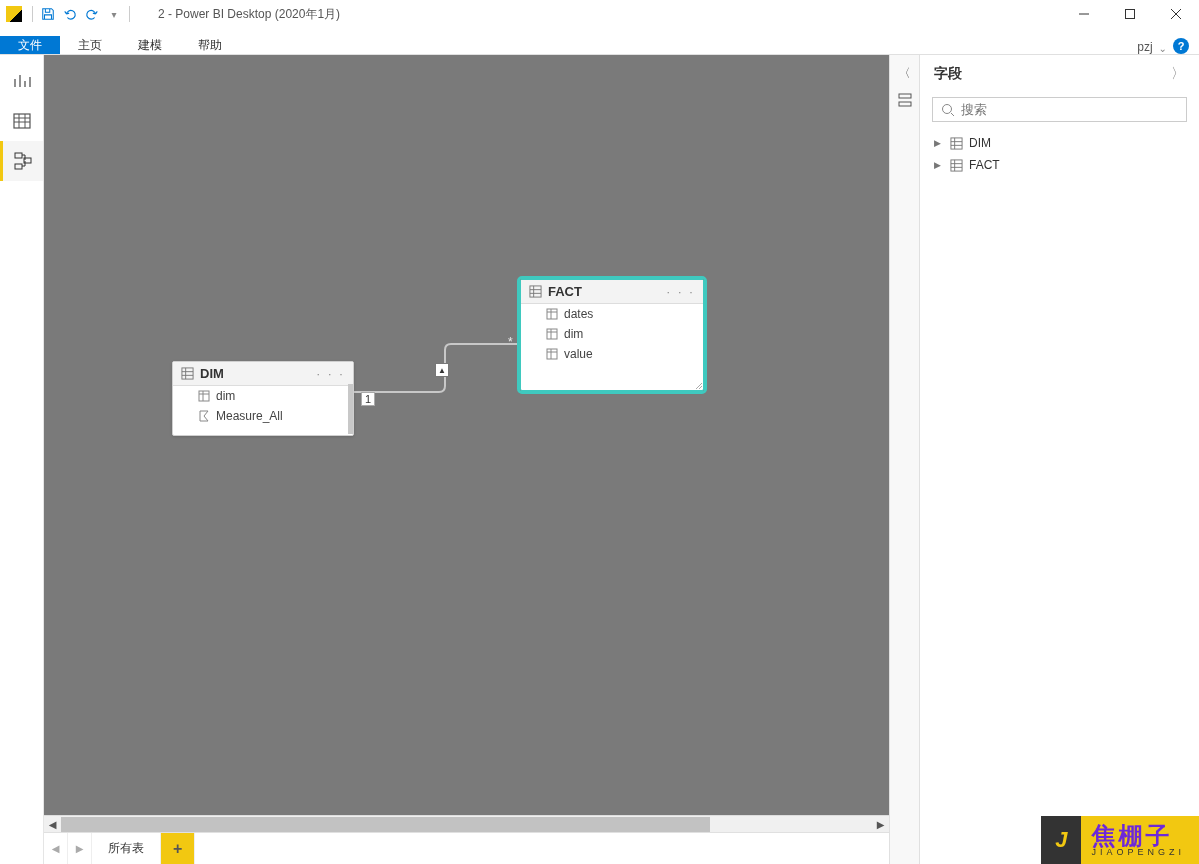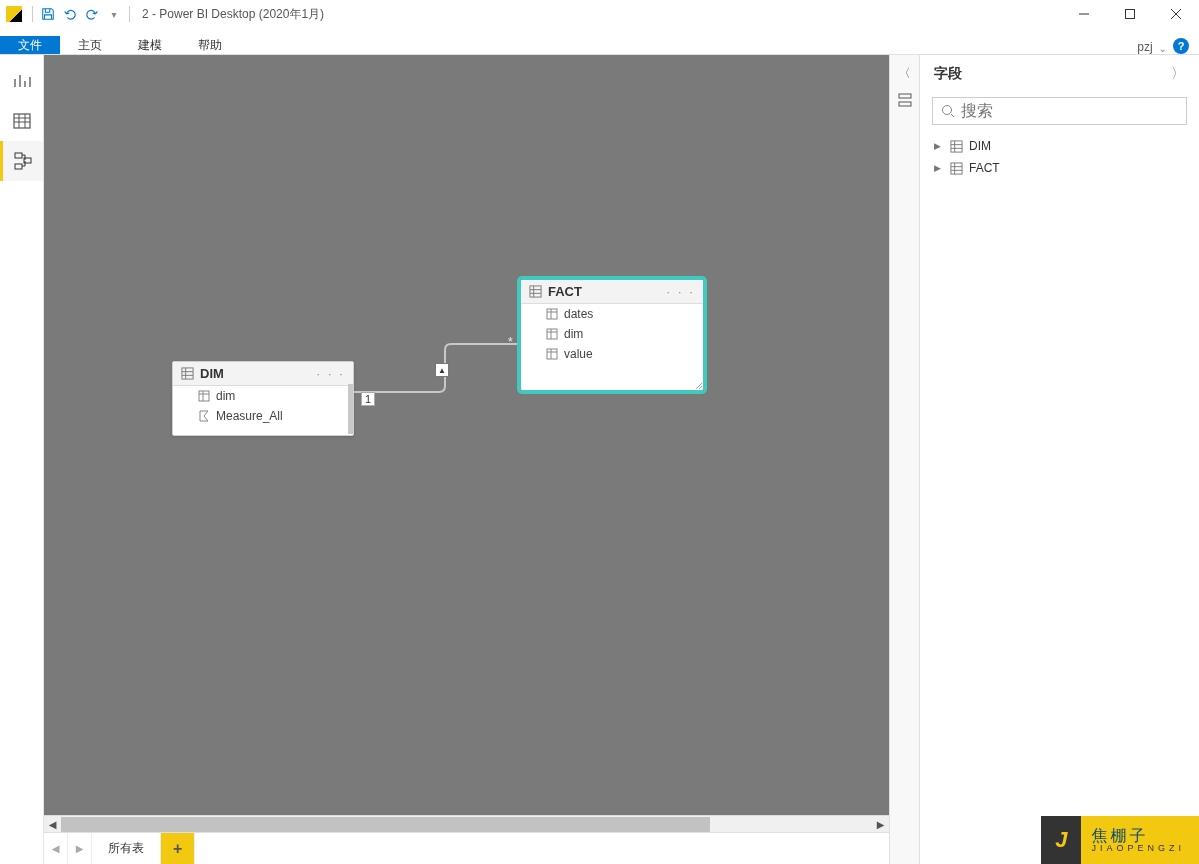--- a/index.html
+++ b/index.html
@@ -3,21 +3,21 @@
   <meta charset="utf-8">
   <style>
     * { box-sizing: border-box; margin: 0; padding: 0; }
     body { font-family: "Segoe UI", "Microsoft YaHei", sans-serif; font-size: 12px; color: #333; background: #fff; width: 1199px; height: 864px; overflow: hidden; }
     
     
     .titlebar { height: 28px; display: flex; align-items: center; background: #fff; }
     .app-icon { width: 16px; height: 16px; background: linear-gradient(135deg, #f2c811 60%, #000 60%); margin: 0 6px 0 6px; }
     .titlebar-sep { width: 1px; height: 16px; background: #ccc; margin: 0 4px; }
     .titlebar-btn { width: 22px; height: 22px; display: flex; align-items: center; justify-content: center; color: #555; cursor: pointer; }
-    .title-text { margin-left: 8px; font-size: 12px; color: #555; }
+    .title-text { margin-left: 24px; font-size: 12px; color: #555; }
     .win-controls { margin-left: auto; display: flex; }
     .win-btn { width: 46px; height: 28px; display: flex; align-items: center; justify-content: center; font-size: 14px; color: #333; cursor: pointer; font-family: "Segoe MDL2 Assets", sans-serif; }
     
     
     .ribbon { height: 27px; display: flex; align-items: stretch; border-bottom: 1px solid #e0e0e0; }
     .ribbon-tab { padding: 0 18px; display: flex; align-items: center; cursor: pointer; font-size: 12px; color: #333; margin-top: 8px; }
     .ribbon-tab.active { background: #01b8aa; color: #fff; }
     .ribbon-right { margin-left: auto; display: flex; align-items: flex-end; padding-right: 10px; gap: 6px; }
     .user-label { font-size: 12px; color: #555; }
     .chevron { font-size: 10px; color: #888; }
@@ -68,32 +68,32 @@
     .filters-collapsed { width: 30px; background: #f8f8f8; border-left: 1px solid #e0e0e0; display: flex; flex-direction: column; align-items: center; padding-top: 10px; gap: 10px; }
     .collapse-chevron { font-size: 12px; color: #555; cursor: pointer; }
     .filter-icon { width: 16px; height: 16px; color: #555; }
     
     
     .fields-panel { width: 280px; background: #fff; border-left: 1px solid #e0e0e0; display: flex; flex-direction: column; }
     .panel-header { display: flex; align-items: center; padding: 10px 14px; }
     .panel-title { font-size: 14px; font-weight: 600; flex: 1; color: #333; }
     .panel-chevron { font-size: 14px; color: #888; cursor: pointer; }
     .search-box { margin: 4px 12px 10px 12px; display: flex; align-items: center; border: 1px solid #ccc; padding: 4px 8px; gap: 6px; }
-    .search-box input { border: none; outline: none; flex: 1; font-size: 16px; }
+    .search-box input { border: none; outline: none; flex: 1; font-size: 13px; }
     .search-icon { width: 14px; height: 14px; color: #888; }
     .table-list { padding: 0 10px; }
     .tree-item { display: flex; align-items: center; gap: 6px; padding: 4px 4px; cursor: pointer; font-size: 12px; color: #333; }
     .tree-caret { font-size: 9px; color: #777; width: 10px; display: inline-block; }
     .table-icon-sm { width: 13px; height: 13px; color: #777; }
     
     
     .watermark { position: absolute; right: 0; bottom: 0; display: flex; align-items: center; background: #f2c811; height: 48px; padding: 0 14px 0 0; gap: 10px; }
     .wm-j { width: 40px; height: 48px; background: #333; display: flex; align-items: center; justify-content: center; color: #f2c811; font-size: 22px; font-weight: bold; font-style: italic; }
     .wm-text { display: flex; flex-direction: column; line-height: 1; }
-    .wm-cn { font-size: 16px; letter-spacing: 3px; color: #0c4a6e; font-weight: 400; }
+    .wm-cn { font-size: 24px; letter-spacing: 3px; color: #6d28d9; font-weight: 700; }
     .wm-en { font-size: 9px; letter-spacing: 4px; color: #333; }
 
     .table-icon path, .table-icon rect { stroke: currentColor; fill: none; }
   </style>
 </head>
 <body>
 
 <div class="titlebar">
   <div class="app-icon"></div>
   <div class="titlebar-sep"></div>

